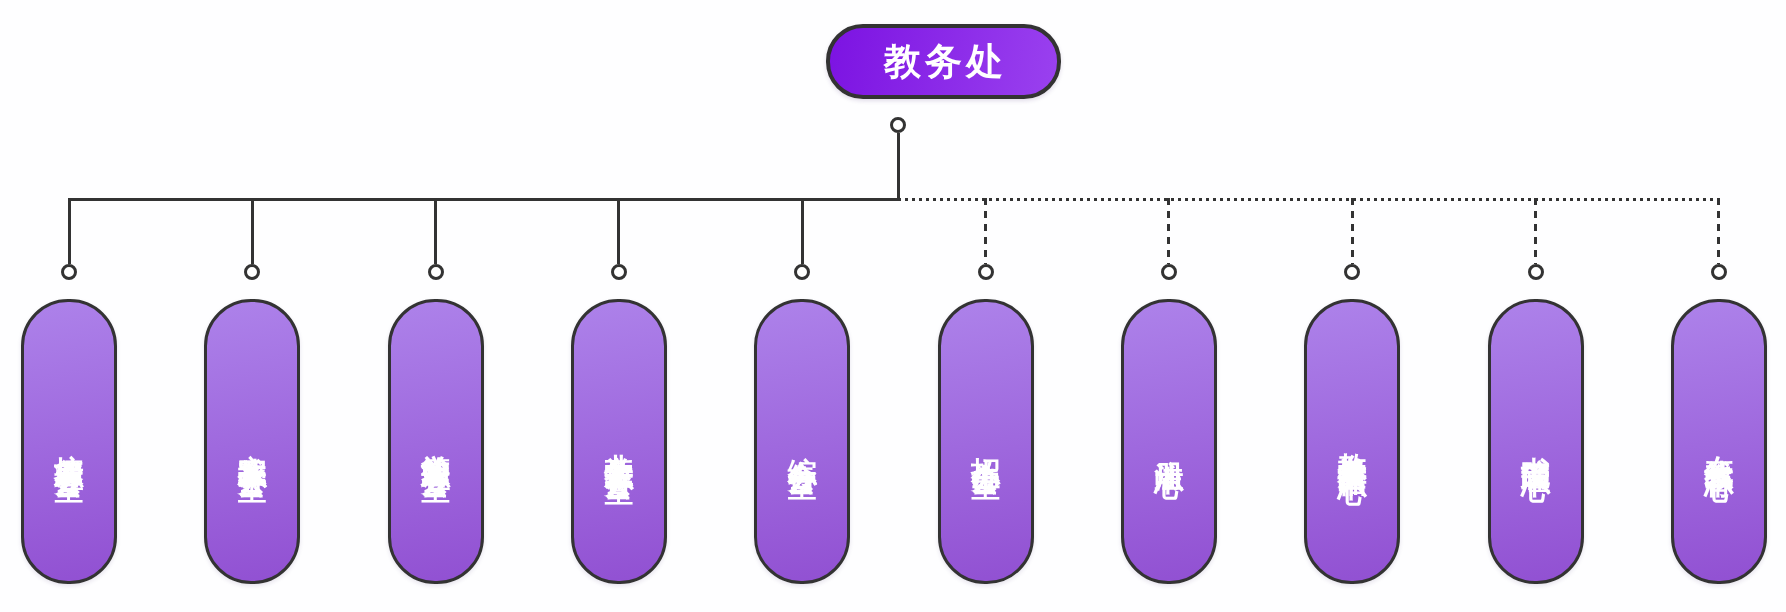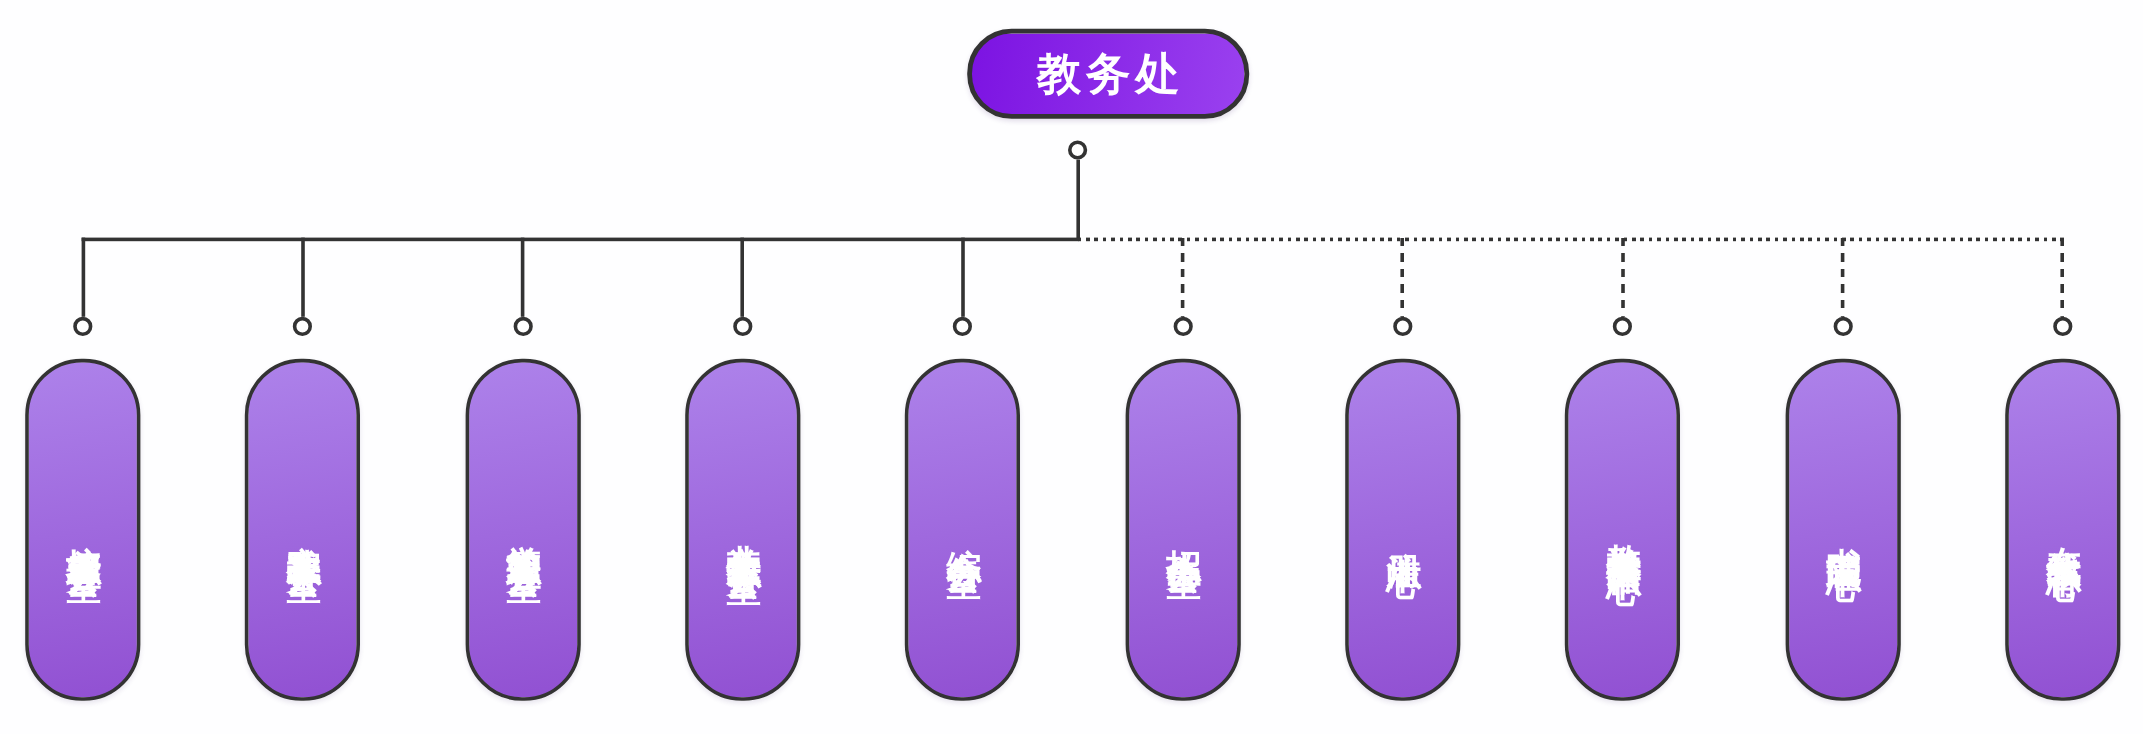--- a/index.html
+++ b/index.html
@@ -6,21 +6,21 @@
     --root-g1:#7c13e2; --root-g2:#9a41ef;
     --br-g1:#ad82ea;   --br-g2:#9150d2;
     --line:#333333;    --node-border:#333333;
     --text:#ffffff;    --bg:#fefeff;
   }
   html,body{margin:0;padding:0;}
   body{background:var(--bg);font-family:"Liberation Sans",sans-serif;}
   .canvas{position:relative;width:1786px;height:612px;background:var(--bg);overflow:hidden;}
 
   .root-node{
-    position:absolute;left:806px;top:24px;width:235px;height:75px;
+    position:absolute;left:826px;top:24px;width:235px;height:75px;
     box-sizing:border-box;border:4px solid var(--node-border);border-radius:37px;
     background:linear-gradient(100deg,var(--root-g1),var(--root-g2));
     display:flex;align-items:center;justify-content:center;
     box-shadow:0 2px 4px rgba(60,30,110,0.15);
   }
   .root-label{
     color:var(--text);font-size:37px;font-weight:700;letter-spacing:4px;
     line-height:1;transform:translateX(2px);
   }
 

